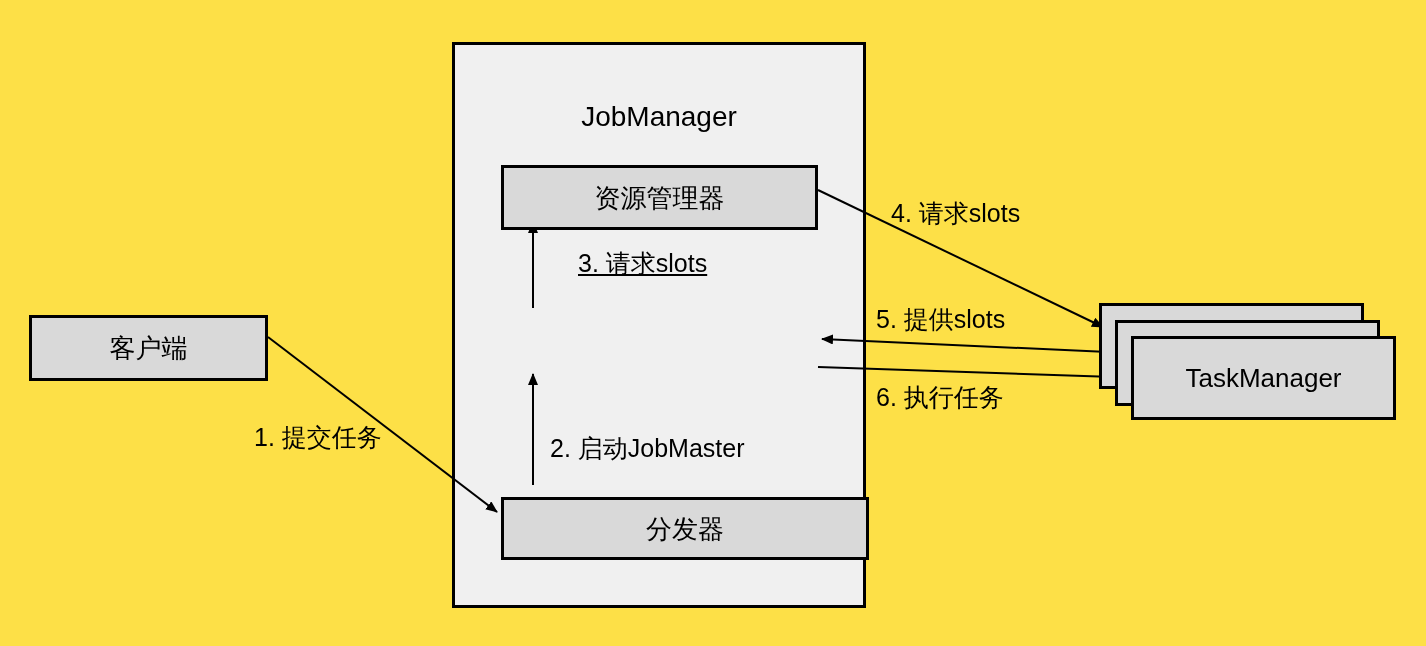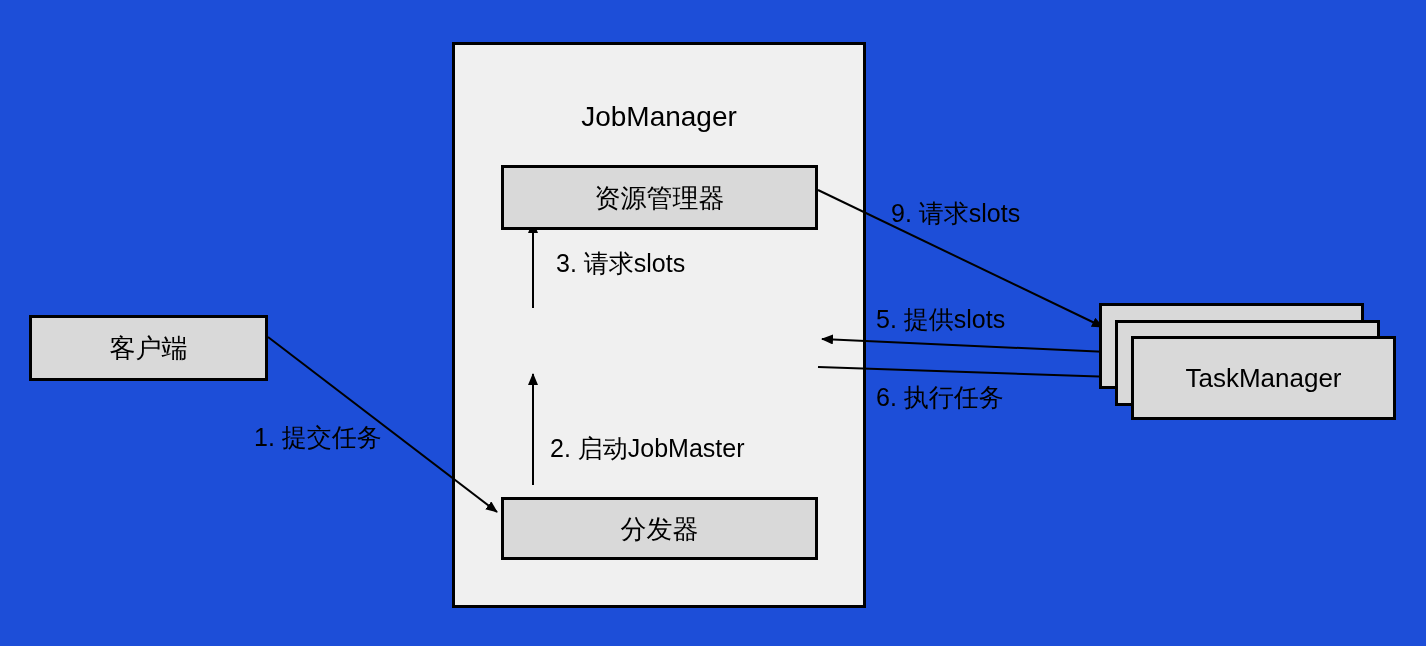--- a/index.html
+++ b/index.html
@@ -8,21 +8,21 @@
     padding: 0;
     background: #ffffff;
   }
   body {
     font-family: "Liberation Sans", "DejaVu Sans", sans-serif;
   }
   #diagram-root {
     position: relative;
     width: 1426px;
     height: 646px;
-    background: #1d4ed8;
+    background: #fde047;
     overflow: hidden;
   }
   svg.layer {
     position: absolute;
     left: 0;
     top: 0;
     width: 1426px;
     height: 646px;
   }
   .node {
@@ -105,33 +105,33 @@
     <g>
       <line x1="818" y1="367" x2="1114" y2="377" stroke="#000000" stroke-width="2" marker-end="url(#arrowFilled)"></line>
     </g>
   </svg>
 
   <div class="node" style="left:29px; top:303px; width:239px; height:66px;">客户端</div>
 
   <div class="node" style="left:501px; top:153px; width:317px; height:65px;">资源管理器</div>
 
 
-  <div class="node" style="left:501px; top:485px; width:317px; height:63px;">分发器</div>
+  <div class="node" style="left:501px; top:485px; width:368px; height:63px;">分发器</div>
 
   <div class="tm-stack" style="left:0px; top:0px;">
     <div class="node" style="left:1099px; top:291px; width:265px; height:86px;"></div>
     <div class="node" style="left:1115px; top:308px; width:265px; height:86px;"></div>
     <div class="node" style="left:1131px; top:324px; width:265px; height:84px;">TaskManager</div>
   </div>
 
   <div class="edge-label" style="left:246px; top:425px;margin-left:8px;">1. 提交任务</div>
 
   <div class="edge-label" style="left:550px; top:436px;">2. 启动JobMaster</div>
 
-  <div class="edge-label" style="left:556px; top:251px;">3. 请求slots</div>
+  <div class="edge-label" style="left:578px; top:251px;text-decoration:underline;">3. 请求slots</div>
 
-  <div class="edge-label" style="left:891px; top:201px;">9. 请求slots</div>
+  <div class="edge-label" style="left:891px; top:201px;">4. 请求slots</div>
 
   <div class="edge-label" style="left:876px; top:307px;">5. 提供slots</div>
 
   <div class="edge-label" style="left:876px; top:385px;">6. 执行任务</div>
 
 </div>
 
 </body></html>

